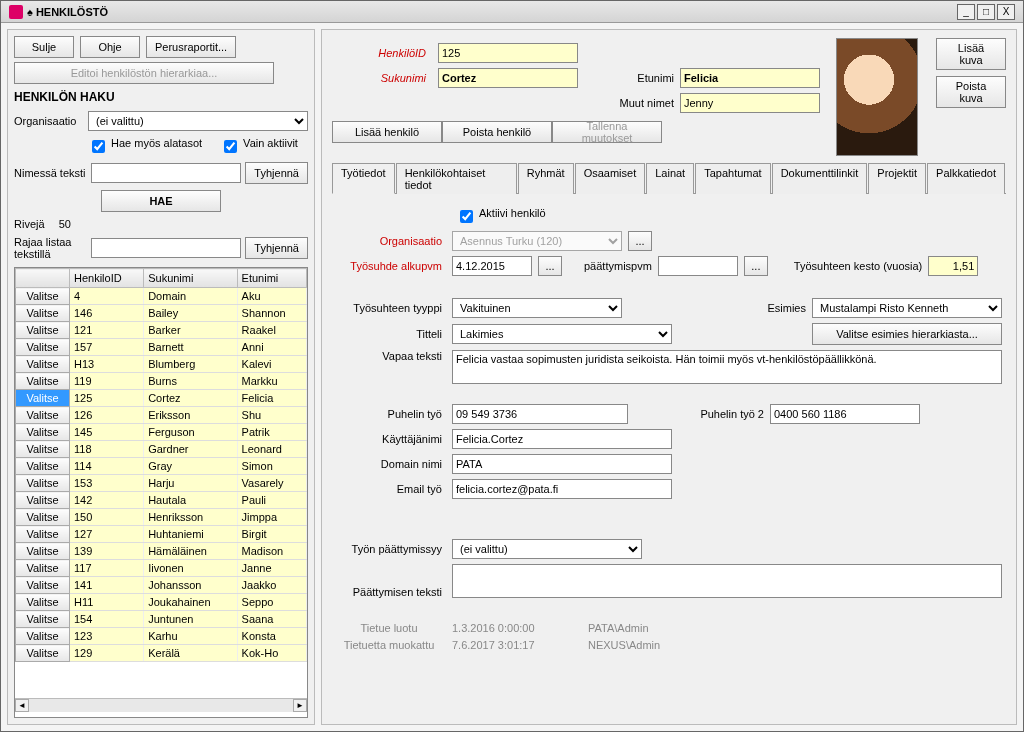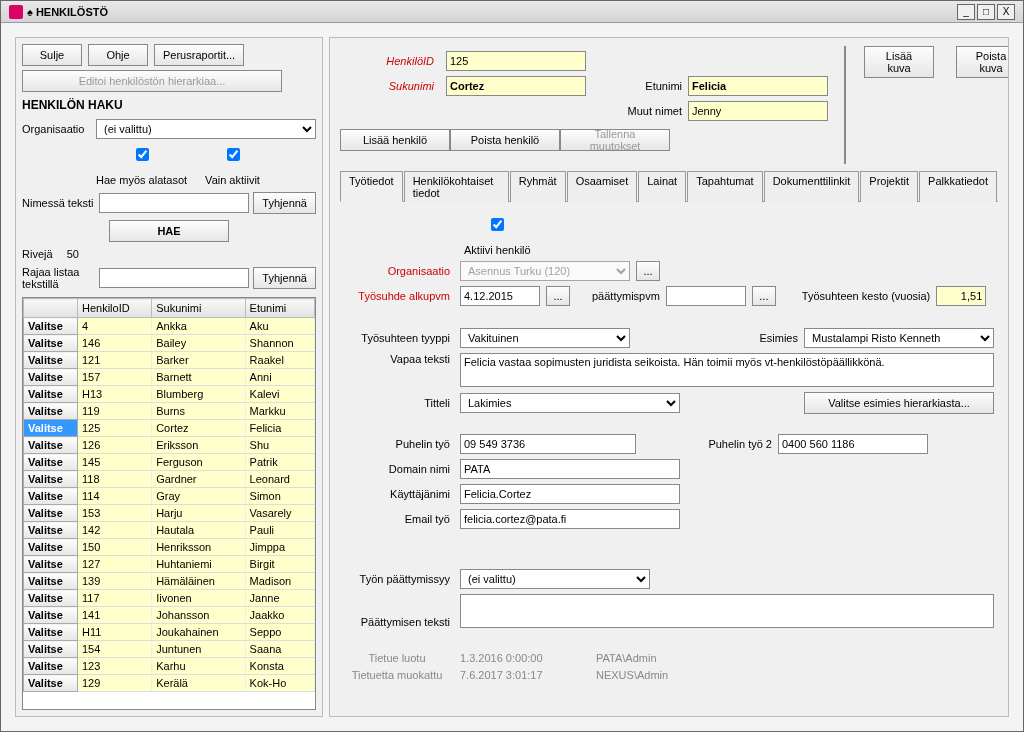--- a/index.html
+++ b/index.html
@@ -2,50 +2,50 @@
 <html><head>
 <meta charset="utf-8">
 <style>
 * { box-sizing: border-box; font-family: Tahoma, Arial, sans-serif; font-size: 11px; }
 body { margin: 0; background: #fff; }
 .window { width: 1024px; height: 732px; border: 1px solid #666; background: #f4f4f4; display: flex; flex-direction: column; }
 .titlebar { background: linear-gradient(#e8e8e8, #d4d4d4); height: 22px; display: flex; align-items: center; padding: 0 8px; border-bottom: 1px solid #999; }
 .titlebar .icon { width: 14px; height: 14px; background: #d06; margin-right: 4px; border-radius: 2px; }
 .titlebar .title { font-weight: bold; flex: 1; }
 .titlebar .winbtn { width: 18px; height: 16px; border: 1px solid #666; background: #f0f0f0; margin-left: 2px; display: flex; align-items: center; justify-content: center; font-size: 10px; cursor: pointer; }
-.body { flex: 1; display: flex; padding: 14px; gap: 6px; overflow: hidden; border-radius: 6px; }
+.body { flex: 1; display: flex; padding: 6px; gap: 6px; overflow: hidden; border-radius: 6px; }
 .leftpanel { width: 308px; border: 1px solid #bbb; background: #f0f0f0; padding: 6px; display: flex; flex-direction: column; }
 .rightpanel { flex: 1; border: 1px solid #bbb; background: #f0f0f0; padding: 8px 10px; position: relative; overflow: hidden; }
 .btn { background: linear-gradient(#fdfdfd,#e6e6e6); border: 1px solid #888; padding: 2px 8px; height: 22px; cursor: pointer; display: inline-flex; align-items: center; justify-content: center; }
 .btn.disabled { color: #999; }
 .topbtns { display: flex; gap: 6px; margin-bottom: 4px; }
 .topbtns .btn { flex: 0 0 auto; min-width: 60px; }
 .wide { width: 260px; }
 .sectitle { font-weight: bold; font-size: 12px; margin: 6px 0 4px; }
 .row { display: flex; align-items: center; margin: 3px 0; gap: 4px; }
 .lbl { width: 70px; }
 .lbl-r { width: 100px; text-align: right; padding-right: 6px; }
 .lbl-r.red { color: #c00; font-style: italic; }
 select, input[type=text] { border: 1px solid #888; background: #fff; height: 20px; padding: 0 3px; }
 input[readonly].ro { background: #ffffcc; }
-.chk { display: flex; align-items: center; gap: 10px; flex-direction: column; }
+.chk { display: flex; align-items: flex-start; gap: 3px; }
 .gridwrap { flex: 1; border: 1px solid #888; background: #fff; overflow: hidden; position: relative; margin-top: 4px; }
 .grid { width: 100%; border-collapse: collapse; }
 .grid th { background: linear-gradient(#f8f8f8,#e2e2e2); border: 1px solid #bbb; padding: 3px 4px; text-align: left; font-weight: normal; }
 .grid td { border-bottom: 1px solid #ddd; border-right: 1px solid #eee; padding: 2px 4px; background: #ffffcc; }
-.grid td.selbtn { background: linear-gradient(#fdfdfd,#e6e6e6); border: 1px solid #aaa; cursor: pointer; width: 54px; font-weight: bold; }
+.grid td.selbtn { background: linear-gradient(#fdfdfd,#e6e6e6); border: 1px solid #aaa; text-align: center; cursor: pointer; width: 54px; }
 .grid tr.selected td.selbtn { background: #3399ff; color: #fff; }
 .grid tr.selected td { }
 .gridinner { height: 430px; overflow-y: scroll; overflow-x: scroll; }
 .hscroll { height: 14px; background: #e8e8e8; border-top: 1px solid #bbb; display:flex; }
 .hscroll .arrow { width:14px; border:1px solid #aaa; background:#f0f0f0; display:flex; align-items:center; justify-content:center; font-size:8px; }
 .righthead { display: flex; gap: 10px; align-items: flex-start; }
 .headfields { flex: 1; }
 .photo { width: 118px; height: 118px; border: 1px solid #888; background: radial-gradient(circle at 40% 35%, #f9d9b8 0 28%, #7a4a28 28% 60%, #2a1a0e 60% 100%); margin-left: 6px; }
-.photobtns { display: flex; flex-direction: row; gap: 22px; margin-left: 8px; }
+.photobtns { display: flex; flex-direction: column; gap: 6px; margin-left: 8px; }
 .actbtns { display: flex; gap: 0; margin: 8px 0 6px; }
 .actbtns .btn { width: 110px; }
 .tabs { display: flex; border-bottom: 1px solid #999; margin-top: 6px; }
 .tab { padding: 3px 8px; border: 1px solid #999; border-bottom: none; background: #eee; margin-right: 1px; cursor: pointer; position: relative; top: 1px; }
 .tab.active { background: #f0f0f0; border-bottom: 1px solid #f0f0f0; }
 .tabcontent { padding: 8px 4px; }
 .frow { display: flex; align-items: center; margin: 5px 0; gap: 6px; }
 .frow .fl { width: 110px; text-align: right; padding-right: 4px; }
 .frow .fl.red { color: #c00; }
 .smallbtn { width: 24px; height: 20px; padding: 0; }
@@ -113,21 +113,21 @@
             <th style="width:54px"></th>
             <th>HenkiloID</th>
             <th>Sukunimi</th>
             <th>Etunimi</th>
           </tr>
               </thead>
           <tbody id="gridbody">
                 <tr>
                   <td class="selbtn">Valitse</td>
                   <td>4</td>
-                  <td>Ankka</td>
+                  <td>Domain</td>
                   <td>Aku</td>
                 </tr>
                 <tr>
                   <td class="selbtn">Valitse</td>
                   <td>146</td>
                   <td>Bailey</td>
                   <td>Shannon</td>
                 </tr>
                 <tr>
                   <td class="selbtn">Valitse</td>
@@ -327,44 +327,44 @@
           <input type="text" readonly="" class="ro" style="width: 50px; text-align: right;" value="1,51">
         </div>
         <div style="height:12px"></div>
         <div class="frow">
           <span class="fl">Työsuhteen tyyppi</span>
           <select style="width:170px"><option>Vakituinen</option></select>
           <span style="flex:1"></span>
           <span>Esimies</span>
           <select style="width:190px"><option>Mustalampi Risto Kenneth</option></select>
         </div>
-        <div class="frow" style="align-items:flex-start">
-          <span class="fl">Vapaa teksti</span>
-          <textarea style="flex: 1 1 0%; height: 34px;">Felicia vastaa sopimusten juridista seikoista. Hän toimii myös vt-henkilöstöpäällikkönä.</textarea>
-        </div>
         <div class="frow">
           <span class="fl">Titteli</span>
           <select style="width:220px"><option>Lakimies</option></select>
           <span style="flex:1"></span>
           <button class="btn" style="width:190px">Valitse esimies hierarkiasta...</button>
         </div>
+        <div class="frow" style="align-items:flex-start">
+          <span class="fl">Vapaa teksti</span>
+          <textarea style="flex: 1 1 0%; height: 34px;">Felicia vastaa sopimusten juridista seikoista. Hän toimii myös vt-henkilöstöpäällikkönä.</textarea>
+        </div>
         <div style="height:10px"></div>
         <div class="frow">
           <span class="fl">Puhelin työ</span>
           <input type="text" style="width: 176px;" value="09 549 3736">
           <span style="margin-left:50px;width:80px;text-align:right">Puhelin työ 2</span>
           <input type="text" style="width: 150px;" value="0400 560 1186">
         </div>
         <div class="frow">
+          <span class="fl">Käyttäjänimi</span>
+          <input type="text" style="width: 220px;" value="Felicia.Cortez">
+        </div>
+        <div class="frow">
           <span class="fl">Domain nimi</span>
           <input type="text" style="width: 220px;" value="PATA">
-        </div>
-        <div class="frow">
-          <span class="fl">Käyttäjänimi</span>
-          <input type="text" style="width: 220px;" value="Felicia.Cortez">
         </div>
         <div class="frow">
           <span class="fl">Email työ</span>
           <input type="text" style="width: 220px;" value="felicia.cortez@pata.fi">
         </div>
         <div style="height:30px"></div>
         <div class="frow">
           <span class="fl">Työn päättymissyy</span>
           <select style="width:190px"><option>(ei valittu)</option></select>
         </div>

